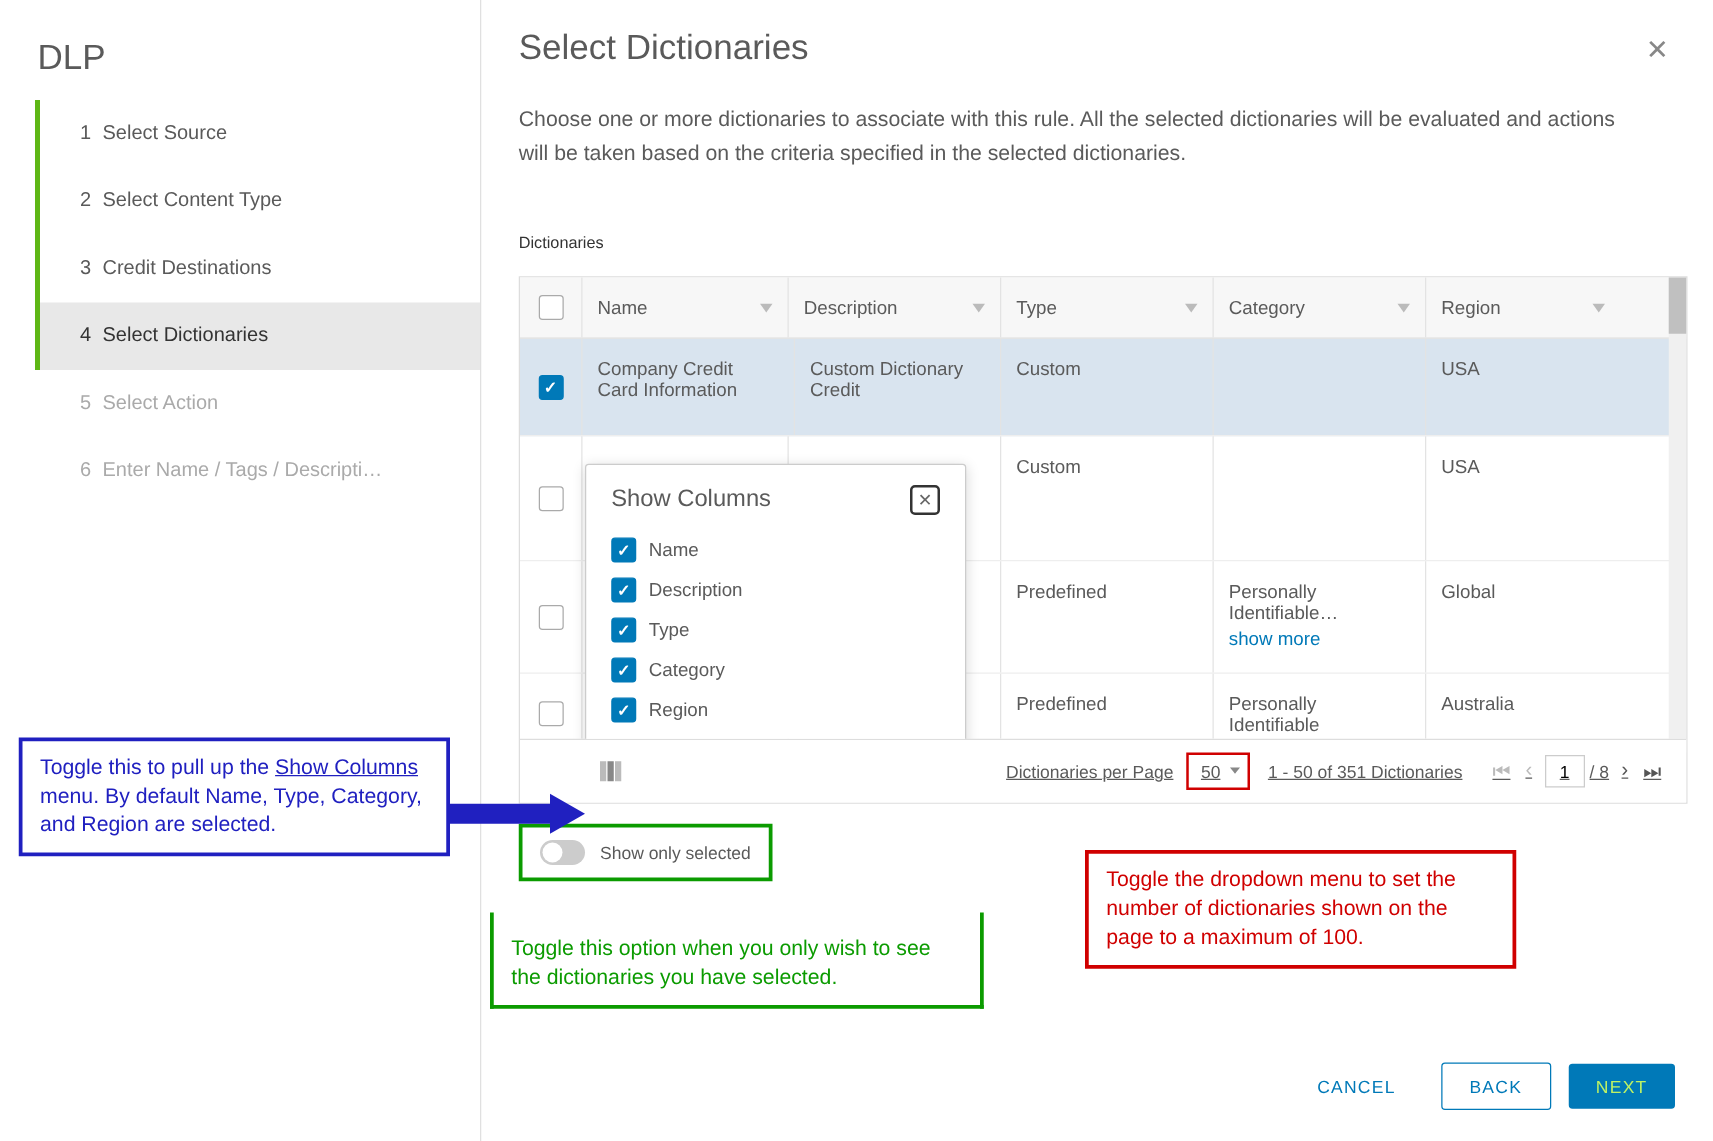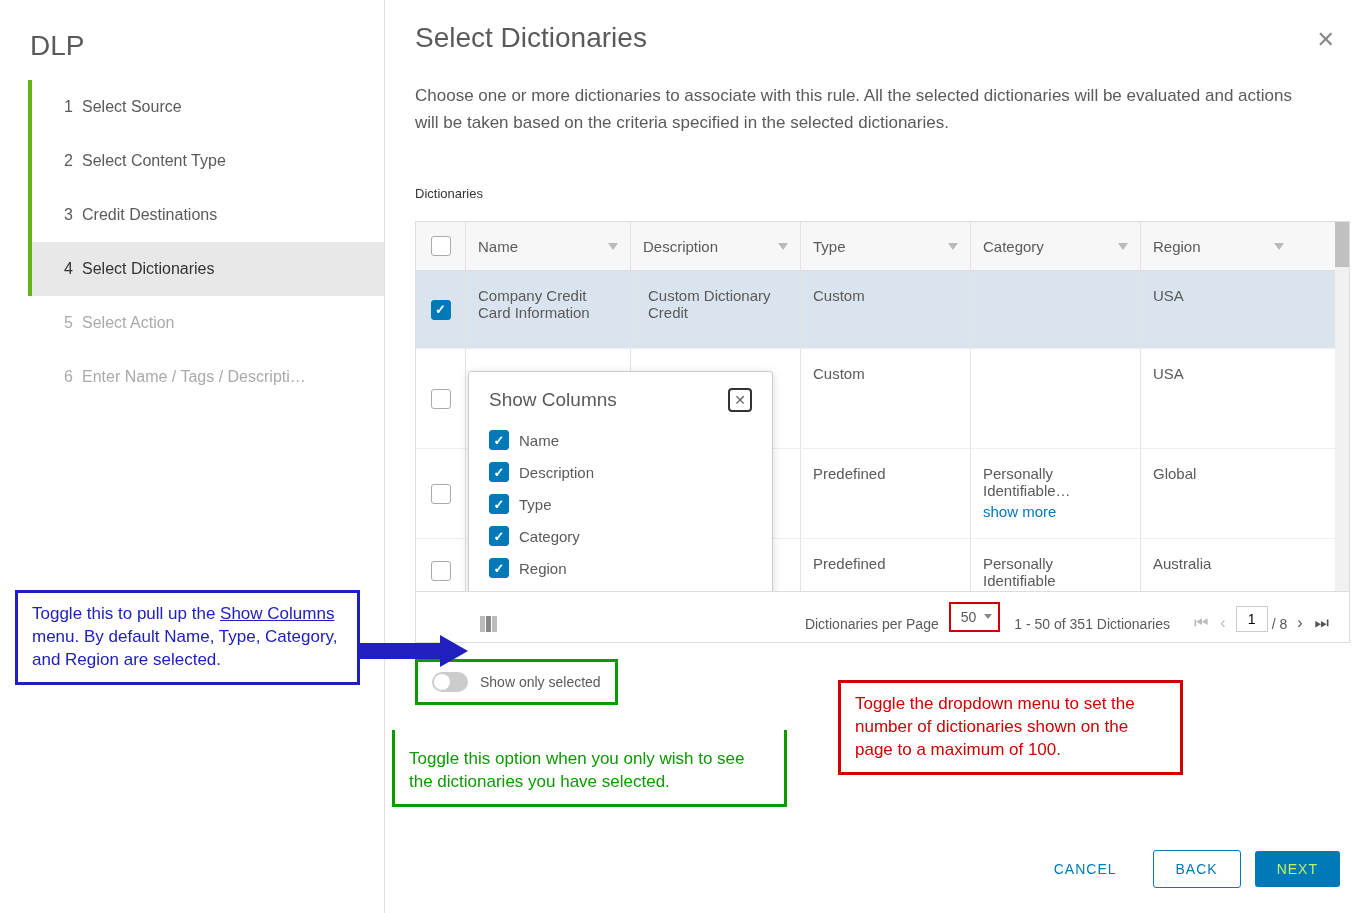--- a/index.html
+++ b/index.html
@@ -34,21 +34,21 @@
 .trow { display: flex; border-bottom: 1px solid #eee; min-height: 78px; }
 .trow.selected { background: #d9e4ef; }
 .td { color: #5a5a5a; align-items: flex-start; padding-top: 16px; flex-direction: column; }
 .td.col-check { align-items: center; flex-direction: row; padding-top: 14px; }
 .checkbox { width: 20px; height: 20px; border: 1px solid #aaa; border-radius: 3px; background: #fff; display: inline-flex; align-items: center; justify-content: center; cursor: pointer; }
 .checkbox.checked { background: #0079b8; border-color: #0079b8; }
 .checkbox.checked::after { content: "✓"; color: #fff; font-size: 13px; font-weight: bold; }
 .show-more { color: #0079b8; margin-top: 4px; cursor: pointer; }
 .scrollbar-v { position: absolute; right: 0; top: 0; bottom: 40px; width: 14px; background: #f0f0f0; }
 .scroll-thumb { position: absolute; top: 0; right: 0; width: 14px; height: 45px; background: #c0c0c0; }
-.table-footer { display: flex; align-items: flex-end; padding: 10px 14px; border-top: 1px solid #ddd; font-size: 14px; color: #5a5a5a; background: #fff; position: relative; }
+.table-footer { display: flex; align-items: center; padding: 10px 14px; border-top: 1px solid #ddd; font-size: 14px; color: #5a5a5a; background: #fff; position: relative; text-decoration: underline; }
 .cols-toggle { width: 18px; height: 16px; display: inline-flex; margin-right: auto; cursor: pointer; margin-left: 50px;}
 .cols-toggle span { width: 5px; background: #bbb; margin-right: 1px; }
 .cols-toggle span:nth-child(2) { background: #888; }
 .per-page-label { margin-left: auto; margin-right: 10px; }
 .per-page-select { border: 2px solid #d00000; padding: 5px 22px 5px 10px; font-size: 14px; background: #fff; position: relative; cursor: pointer; margin-right: 14px; }
 .per-page-select::after { content: ""; position: absolute; right: 6px; top: 10px; border-left: 4px solid transparent; border-right: 4px solid transparent; border-top: 5px solid #888; }
 .page-info { margin-right: 18px; }
 .pager-btn { color: #bbb; font-size: 16px; padding: 0 6px; cursor: pointer; }
 .pager-btn.active { color: #555; }
 .page-num-input { width: 32px; height: 26px; border: 1px solid #ccc; text-align: center; font-size: 14px; margin: 0 4px; }
@@ -61,21 +61,21 @@
 .popover-list li { display: flex; align-items: center; padding: 6px 0; font-size: 15px; color: #5a5a5a; }
 .popover-list li .checkbox { margin-right: 10px; }
 .select-all { color: #bbb; letter-spacing: 1px; font-size: 13px; margin-top: 6px; cursor: pointer; }
 .show-selected-row { margin-top: 16px; border: 3px solid #0b9b00; padding: 10px 14px; display: inline-flex; align-items: center; }
 .toggle { width: 36px; height: 20px; background: #ccc; border-radius: 10px; position: relative; margin-right: 12px; cursor: pointer; }
 .toggle::after { content: ""; width: 16px; height: 16px; background: #fff; border-radius: 50%; position: absolute; top: 2px; left: 2px; }
 .callout { position: absolute; border: 3px solid; padding: 10px 14px; font-size: 17px; line-height: 1.35; }
 .callout.blue { border-color: #2020c0; color: #2020c0; left: 15px; top: 590px; width: 345px; }
 .callout.blue u { text-decoration: underline; }
 .callout.green { border-color: #0b9b00; color: #0b9b00; left: 392px; top: 730px; width: 395px; border-top: none; padding-top: 18px; }
-.callout.red { border-color: #d00000; color: #d00000; left: 838px; top: 680px; width: 345px; }
+.callout.red { border-color: #d00000; color: #d00000; left: 868px; top: 680px; width: 345px; }
 .arrow { position: absolute; left: 360px; top: 635px; width: 110px; height: 32px; z-index: 3; }
 .arrow-body { position: absolute; left: 0; top: 8px; width: 80px; height: 16px; background: #2020c0; }
 .arrow-head { position: absolute; left: 80px; top: 0; width: 0; height: 0; border-top: 16px solid transparent; border-bottom: 16px solid transparent; border-left: 28px solid #2020c0; }
 .footer-buttons { position: absolute; bottom: 25px; right: 30px; display: flex; align-items: center; gap: 14px; }
 .btn { padding: 10px 22px; font-size: 14px; letter-spacing: 1px; border-radius: 3px; cursor: pointer; border: none; background: none; }
 .btn-cancel { color: #0079b8; }
 .btn-back { color: #0079b8; border: 1px solid #0079b8; }
 .btn-next { background: #0079b8; color: #bef264; }
 </style>
 </head>

